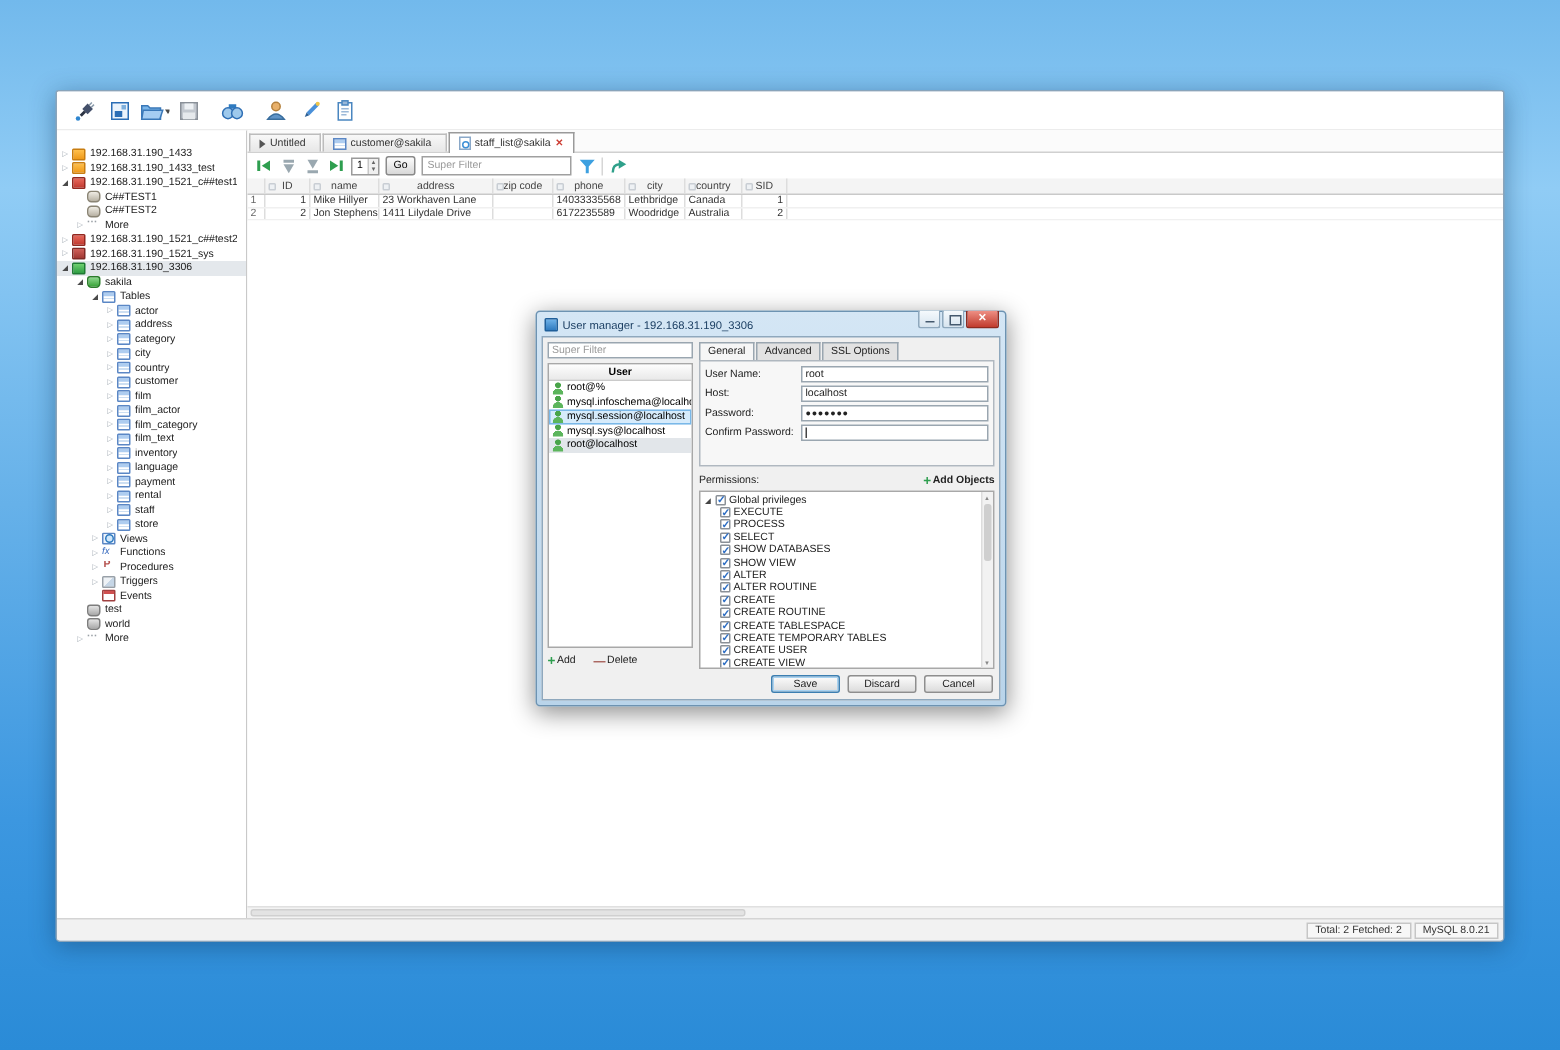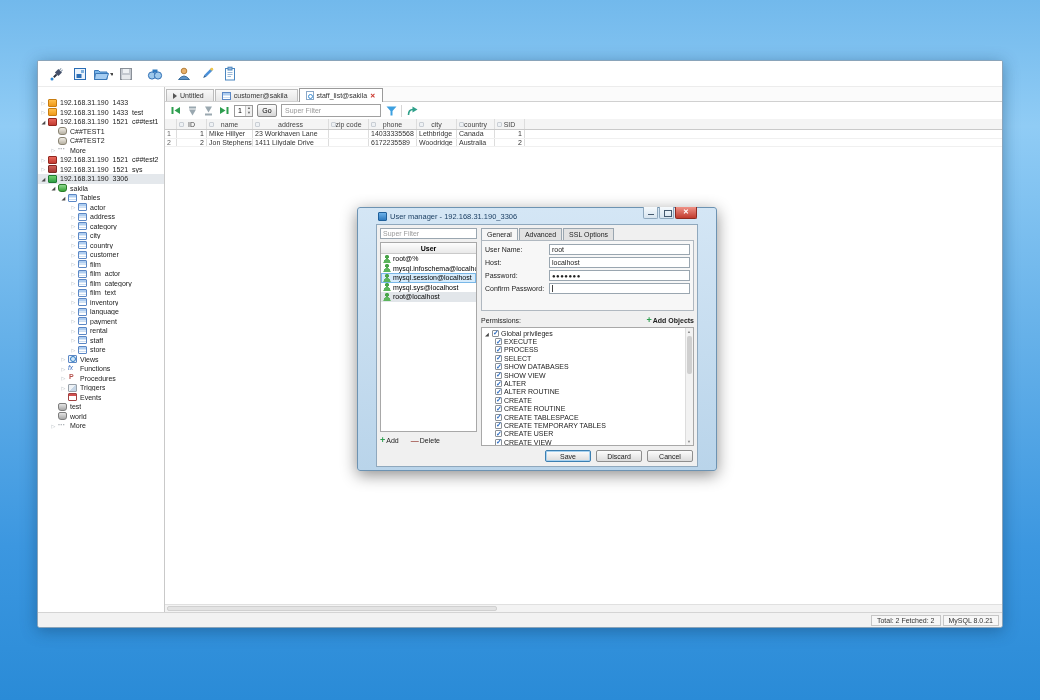--- a/index.html
+++ b/index.html
@@ -95,25 +95,25 @@
   
   .statusbar{height:15px;flex:none;background:#f2f2f2;border-top:1px solid #d4d4d4;display:flex;align-items:center;font-size:7px;color:#333;padding:0 3px;}
   .sb-fill{flex:1;}
   .sb-cell{border:1px solid #c6c6c6;background:#f7f7f7;padding:0 5px;height:11px;line-height:10px;margin-left:2px;}
 
   
   .tbtn svg{display:block;}
 
   
   .dialog{
-    position:absolute;left:357px;top:207px;width:360px;height:264px;
+    position:absolute;left:357px;top:207px;width:314px;height:264px;
     background:linear-gradient(#d4e6f5,#b9d4ea);
     border:1px solid #6d93b2;border-radius:3px;
     box-shadow:0 4px 16px rgba(0,0,0,.45);
-    padding:0 18px 3px;display:flex;flex-direction:column;
+    padding:0 3px 3px;display:flex;flex-direction:column;
   }
   .dlg-title{height:16px;flex:none;display:flex;align-items:center;gap:3px;padding:0 2px;font-size:7.5px;color:#1c3f63;position:relative;}
   .dlg-ico{width:9px;height:9px;background:linear-gradient(#6db1e8,#2f7bc0);border:1px solid #1f5f9a;border-radius:1px;flex:none;}
   .winbtns{position:absolute;right:1px;top:-1px;display:flex;}
   .wb{width:15px;height:12px;border:1px solid #8fa8bd;border-top:none;background:linear-gradient(#f6fafd,#d7e4ef);border-radius:0 0 2px 2px;margin-left:1px;position:relative;}
   .wb.min::before{content:"";position:absolute;left:4px;bottom:3px;width:6px;height:1.5px;background:#44596e;}
   .wb.max::before{content:"";position:absolute;left:4px;top:3px;width:6px;height:5px;border:1px solid #44596e;}
   .wb.close{width:22px;background:linear-gradient(#ef9186,#c13b2e);border-color:#8e2a20;}
   .wb.close::before{content:"✕";position:absolute;left:0;right:0;top:1px;text-align:center;color:#fff;font-size:7px;font-weight:bold;}
   .dlg-inner{flex:1;background:#f0f0f0;border:1px solid #8fa8bd;display:flex;flex-direction:column;min-height:0;}

